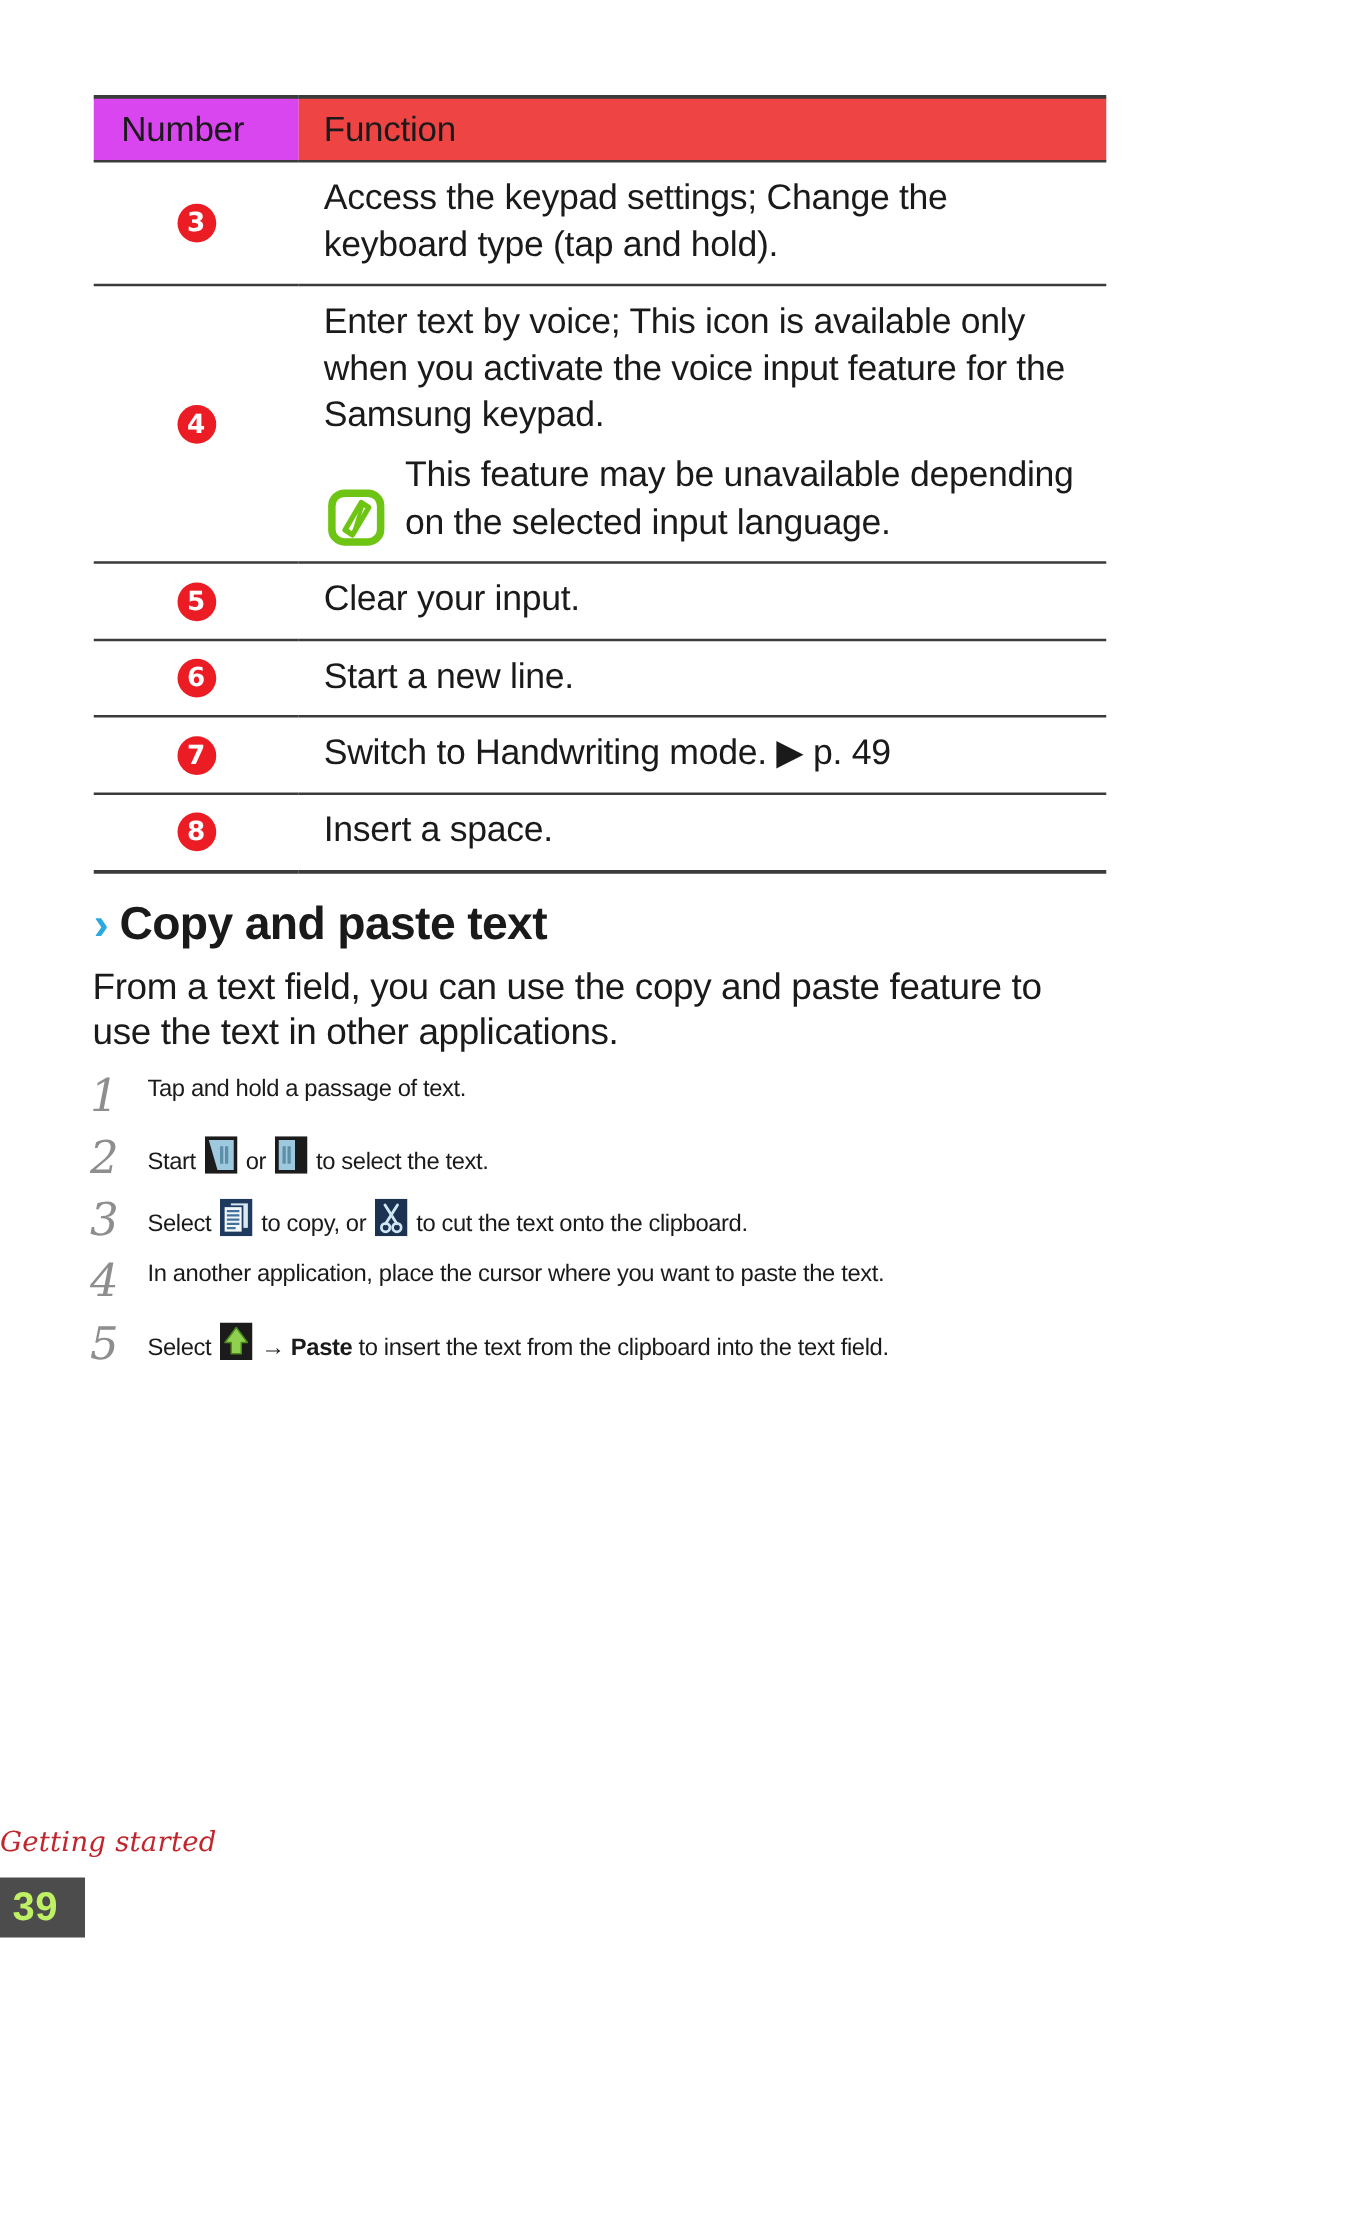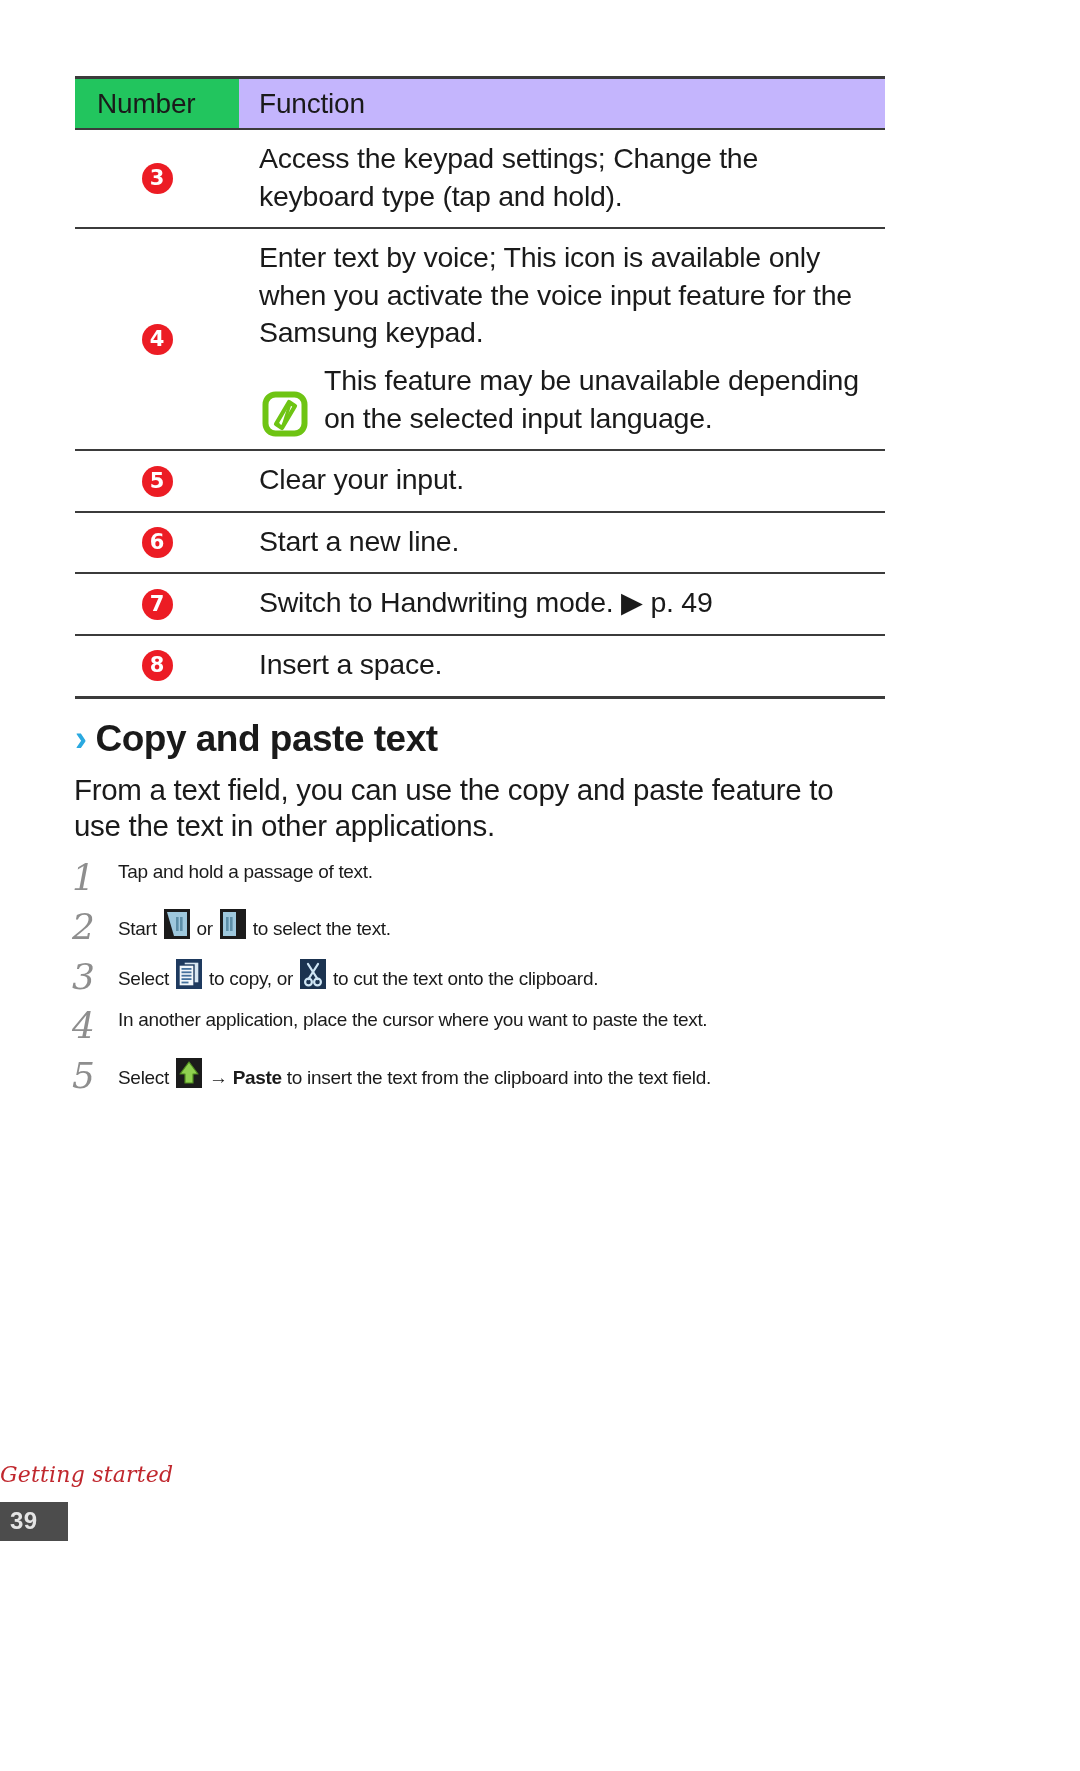--- a/index.html
+++ b/index.html
@@ -43,25 +43,25 @@
     height: 49px;
     font-weight: normal;
     font-size: 28px;
     letter-spacing: -0.2px;
     color: #1a1a1a;
     text-align: left;
     border-top: 3px solid #3b3b3b;
     border-bottom: 2px solid #3b3b3b;
   }
   .hdr-num {
-    background: #22c55e;
+    background: #d946ef;
     padding-left: 22px !important;
   }
   .hdr-fn {
-    background: #c4b5fd;
+    background: #ef4444;
     padding-left: 20px !important;
     border-left: 2px solid #7a7a7a;
   }
 
   .body-row > td {
     border-bottom: 2px solid #3b3b3b;
   }
   .body-row:last-child > td {
     border-bottom: 3px solid #3b3b3b;
   }
@@ -195,22 +195,22 @@
     font-size: 22px;
     color: #c0272d;
     letter-spacing: 0.2px;
   }
   .page-badge {
     display: inline-block;
     margin-top: 15px;
     min-width: 48px;
     padding: 5px 10px 6px;
     background: #4c4c4c;
-    color: #e5e5e5;
-    font-size: 24px;
+    color: #bef264;
+    font-size: 32px;
     font-weight: bold;
     letter-spacing: 0.5px;
   }
 </style>
 </head>
 <body>
 
 <div class="page">
 
   <table class="tbl">

